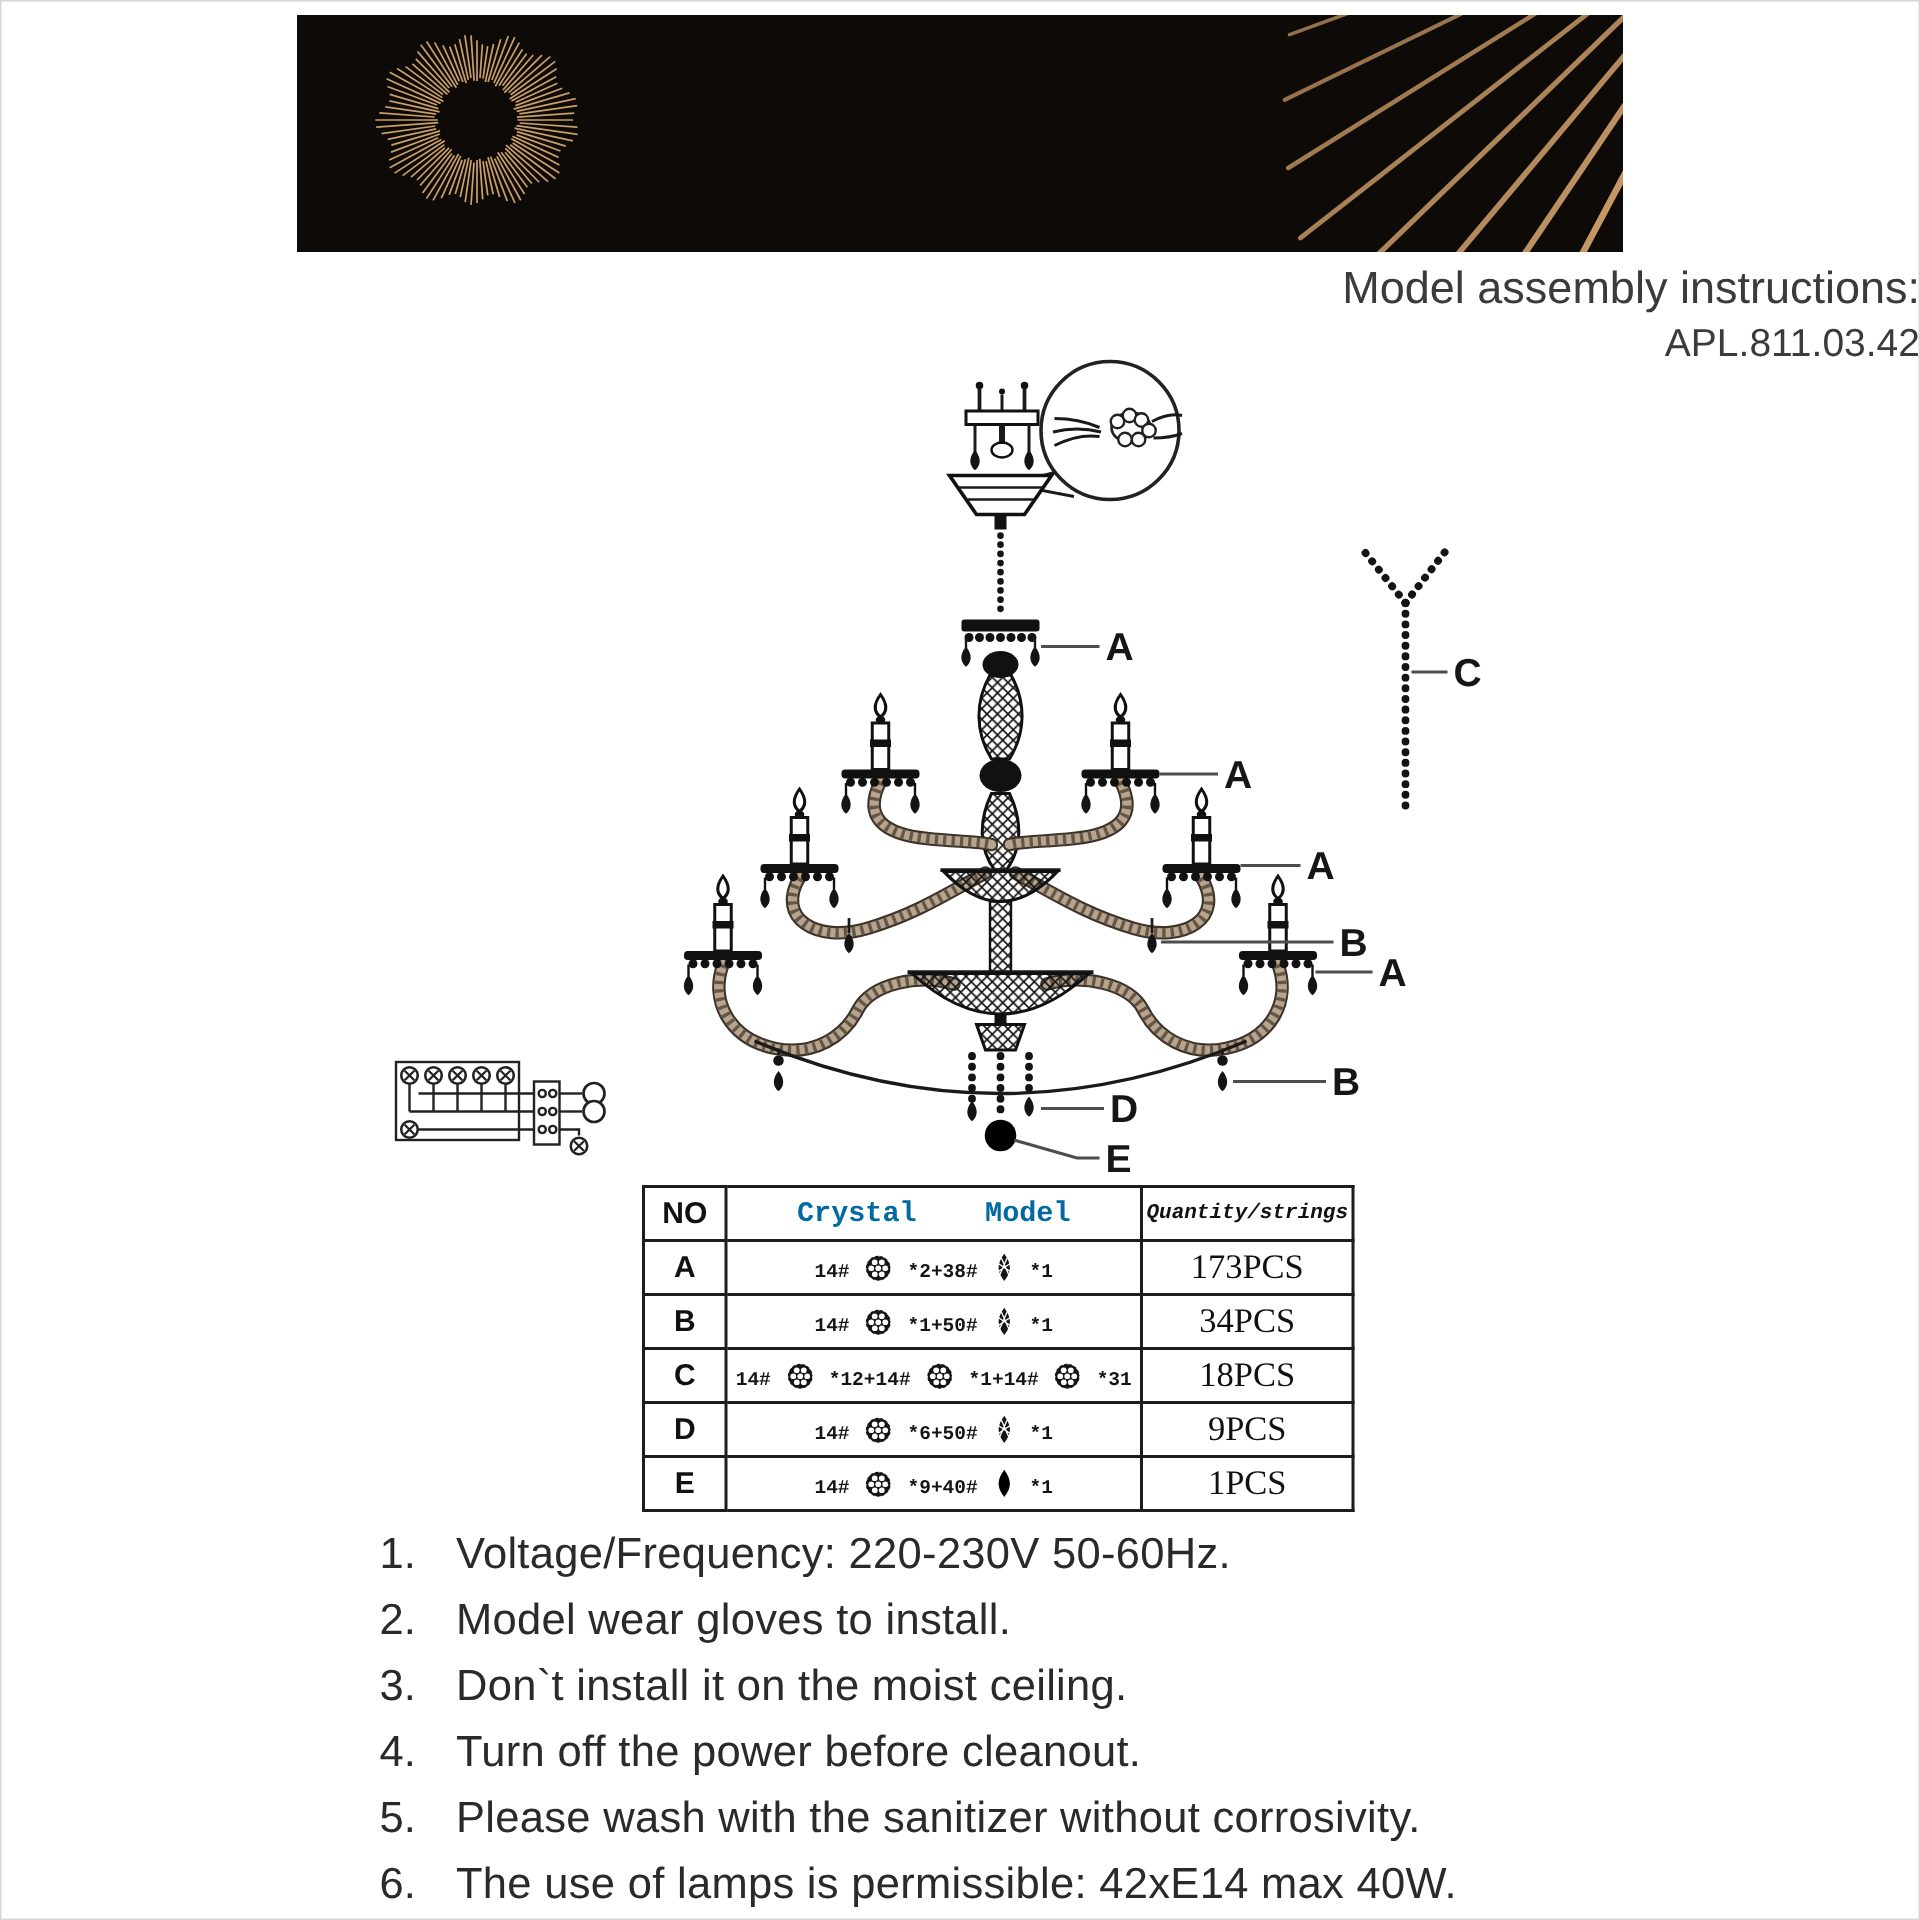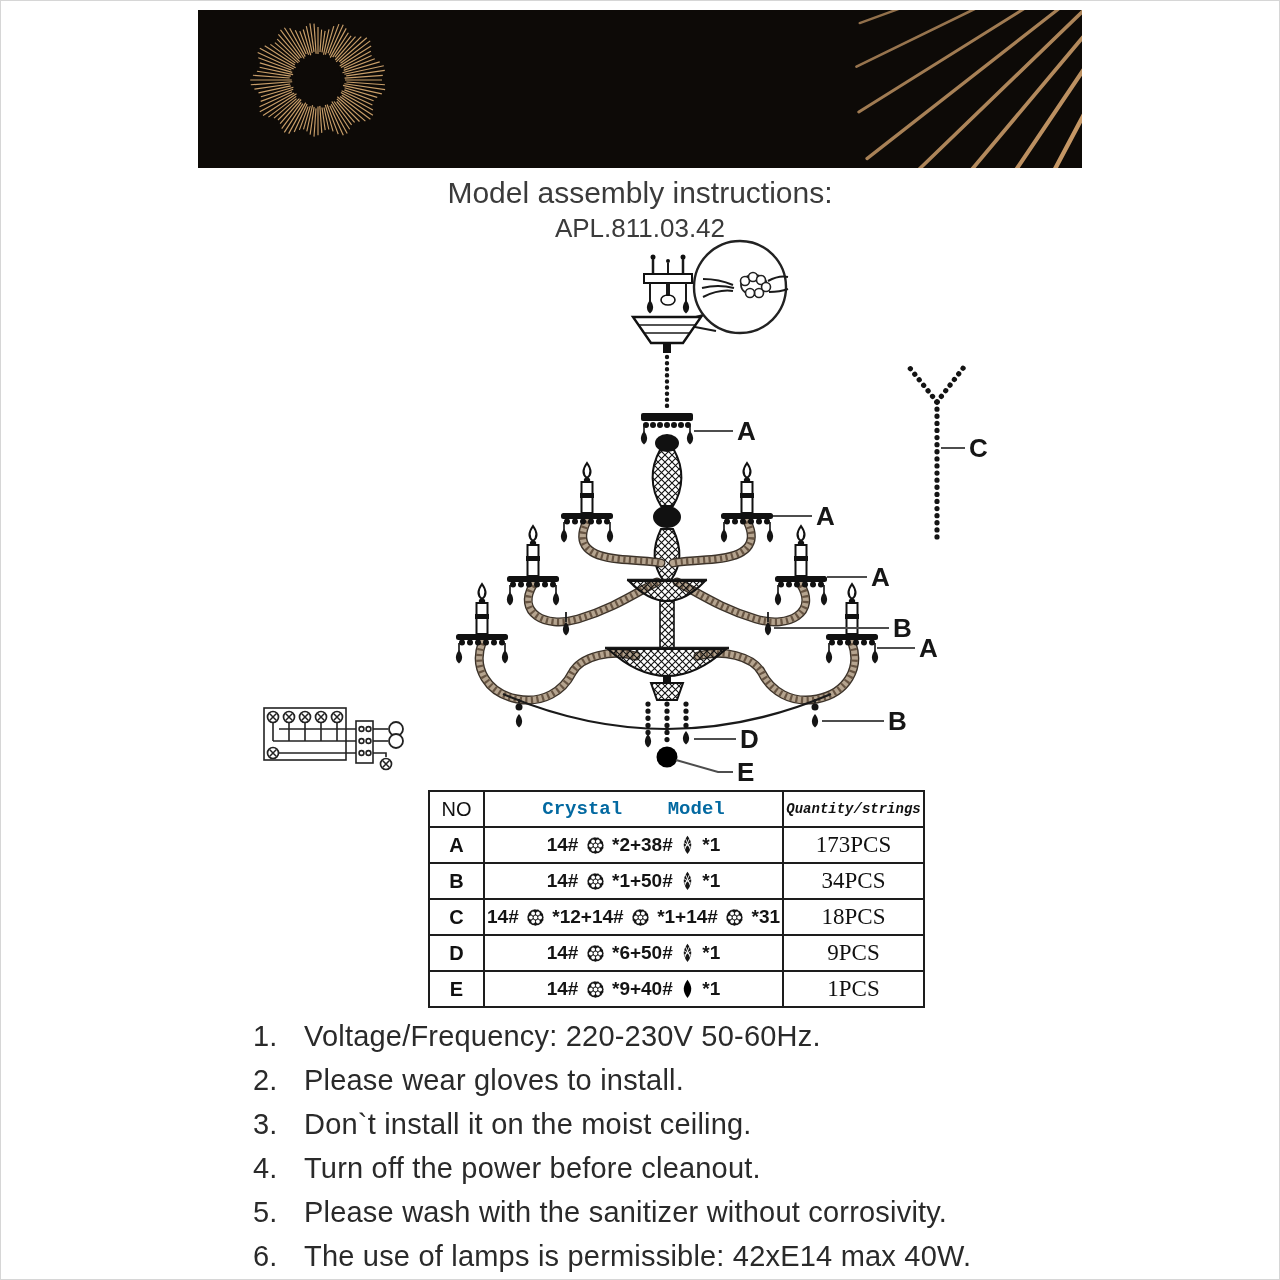--- a/index.html
+++ b/index.html
@@ -20,21 +20,21 @@
   #banner-art{position:absolute;left:0;top:0;}
   #brand-text{
     position:absolute;left:230px;top:47px;
     font-family:"DejaVu Sans",sans-serif;
     font-size:46px;font-weight:400;letter-spacing:2px;
     color:#cfa677;
   }
 
   
   .title-line{
-    position:absolute;left:0;width:1280px;text-align:center;
+    position:absolute;left:0;width:1280px;text-align:right;
     color:#3b3b3b;z-index:2;
   }
   #title-1{top:176px;font-size:30px;}
   #title-2{top:213px;font-size:26px;}
 
   
   #diagram{position:absolute;left:0;top:0;width:1280px;height:1280px;z-index:1;}
   .ln{stroke:#1a1a1a;fill:none;}
   .rope{stroke:#3c332a;stroke-width:9;fill:none;stroke-linecap:round;}
   .rope-fill{stroke:#b5a48f;stroke-width:6.2;fill:none;stroke-linecap:round;}
@@ -48,25 +48,25 @@
   
   #parts-table{
     position:absolute;left:428px;top:790px;z-index:2;
     border-collapse:collapse;background:#fff;
   }
   #parts-table td,#parts-table th{
     border:2px solid #1d1d1d;text-align:center;vertical-align:middle;
     padding:0 2px;height:36px;box-sizing:border-box;
   }
   #parts-table th{white-space:pre;}
-  .th-no{width:55px;font-family:"Liberation Sans",sans-serif;font-size:20px;font-weight:normal;color:#111;}
+  .th-no{width:55px;font-family:"Liberation Sans",sans-serif;font-size:20px;font-weight:bold;color:#111;}
   .th-crystal{width:277px;font-family:"Liberation Mono",monospace;font-size:19px;font-weight:600;color:#0369a1;}
   .th-qty{width:141px;font-family:"Liberation Mono",monospace;font-size:14px;font-weight:bold;color:#111;font-style:italic;}
   .td-no{font-family:"Liberation Sans",sans-serif;font-size:20px;font-weight:bold;color:#111;}
-  .td-spec{font-family:Liberation Sans, sans-serif;font-size:19px;font-weight:bold;color:#141414;white-space:nowrap;}
+  .td-spec{font-family:Liberation Mono, monospace;font-size:13px;font-weight:bold;color:#141414;white-space:nowrap;}
   .td-spec .icon{display:inline-block;vertical-align:-4px;margin:0 2px;}
   .td-qty{font-family:"Liberation Serif",serif;font-size:23px;color:#111;}
 
   
   #instructions{position:absolute;left:253px;top:1020px;width:860px;z-index:2;}
   .instr{display:flex;align-items:flex-start;margin-bottom:11px;color:#2a2a2a;}
   .instr .num{width:51px;flex:none;font-size:29px;}
   .instr .txt{font-size:29px;letter-spacing:0.2px;}
 </style>
 </head>
@@ -524,21 +524,21 @@
     </tbody>
 </table>
 
 <div id="instructions">
     <div class="instr">
       <span class="num">1.</span>
                   <span class="txt">Voltage/Frequency: 220-230V 50-60Hz.</span>
     </div>
     <div class="instr">
       <span class="num">2.</span>
-                  <span class="txt">Please wear gloves to install.</span>
+                  <span class="txt">Model wear gloves to install.</span>
     </div>
     <div class="instr">
       <span class="num">3.</span>
                   <span class="txt">Don`t install it on the moist ceiling.</span>
     </div>
     <div class="instr">
       <span class="num">4.</span>
                   <span class="txt">Turn off the power before cleanout.</span>
     </div>
     <div class="instr">

